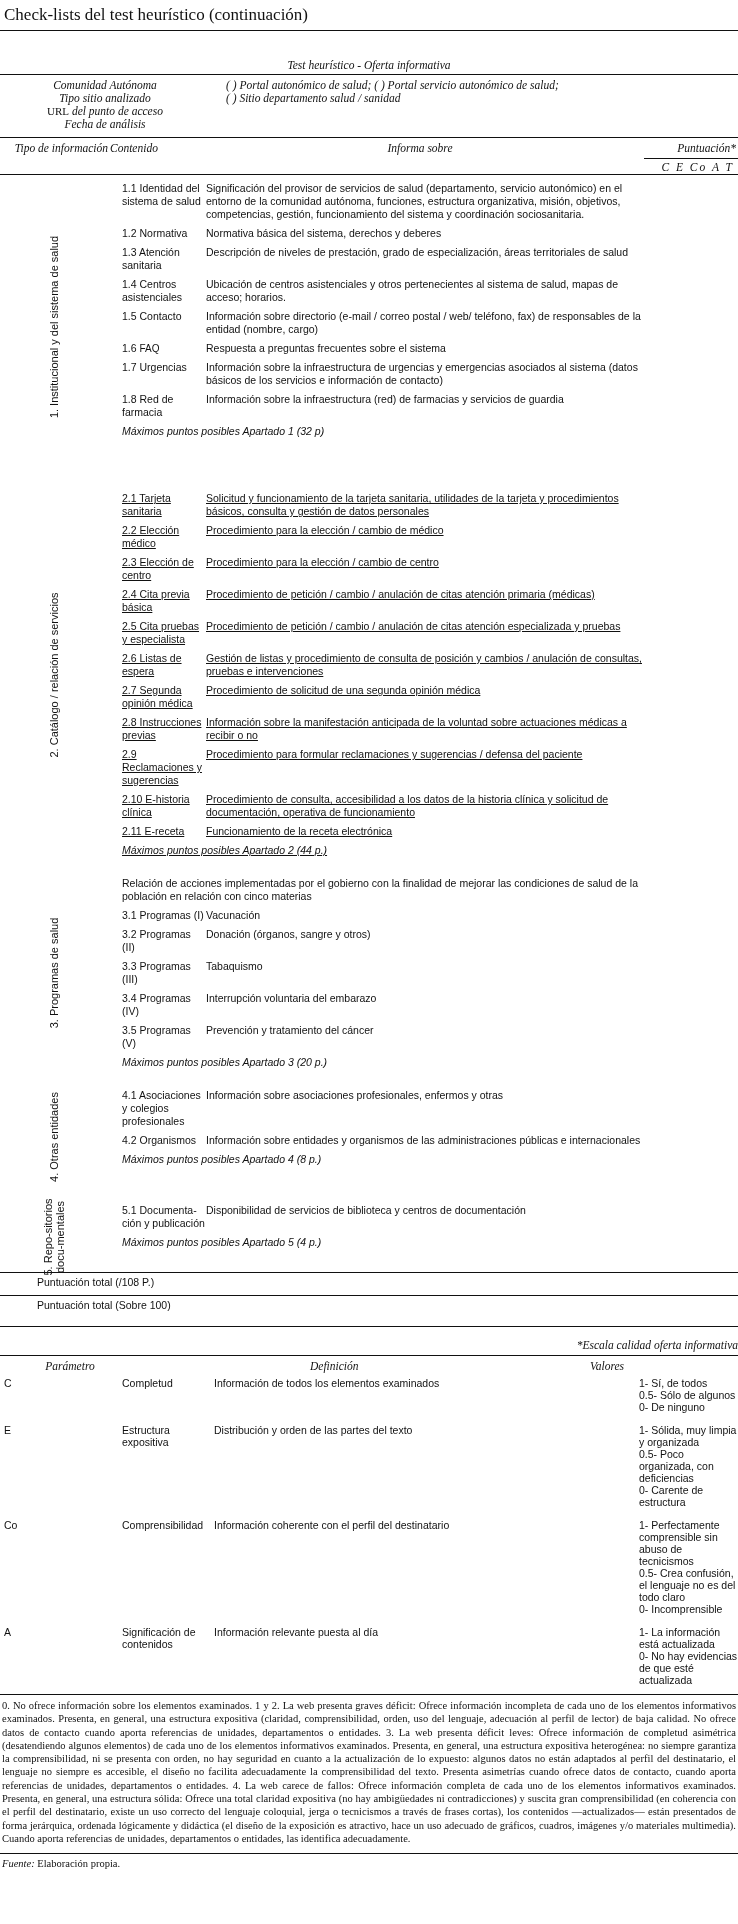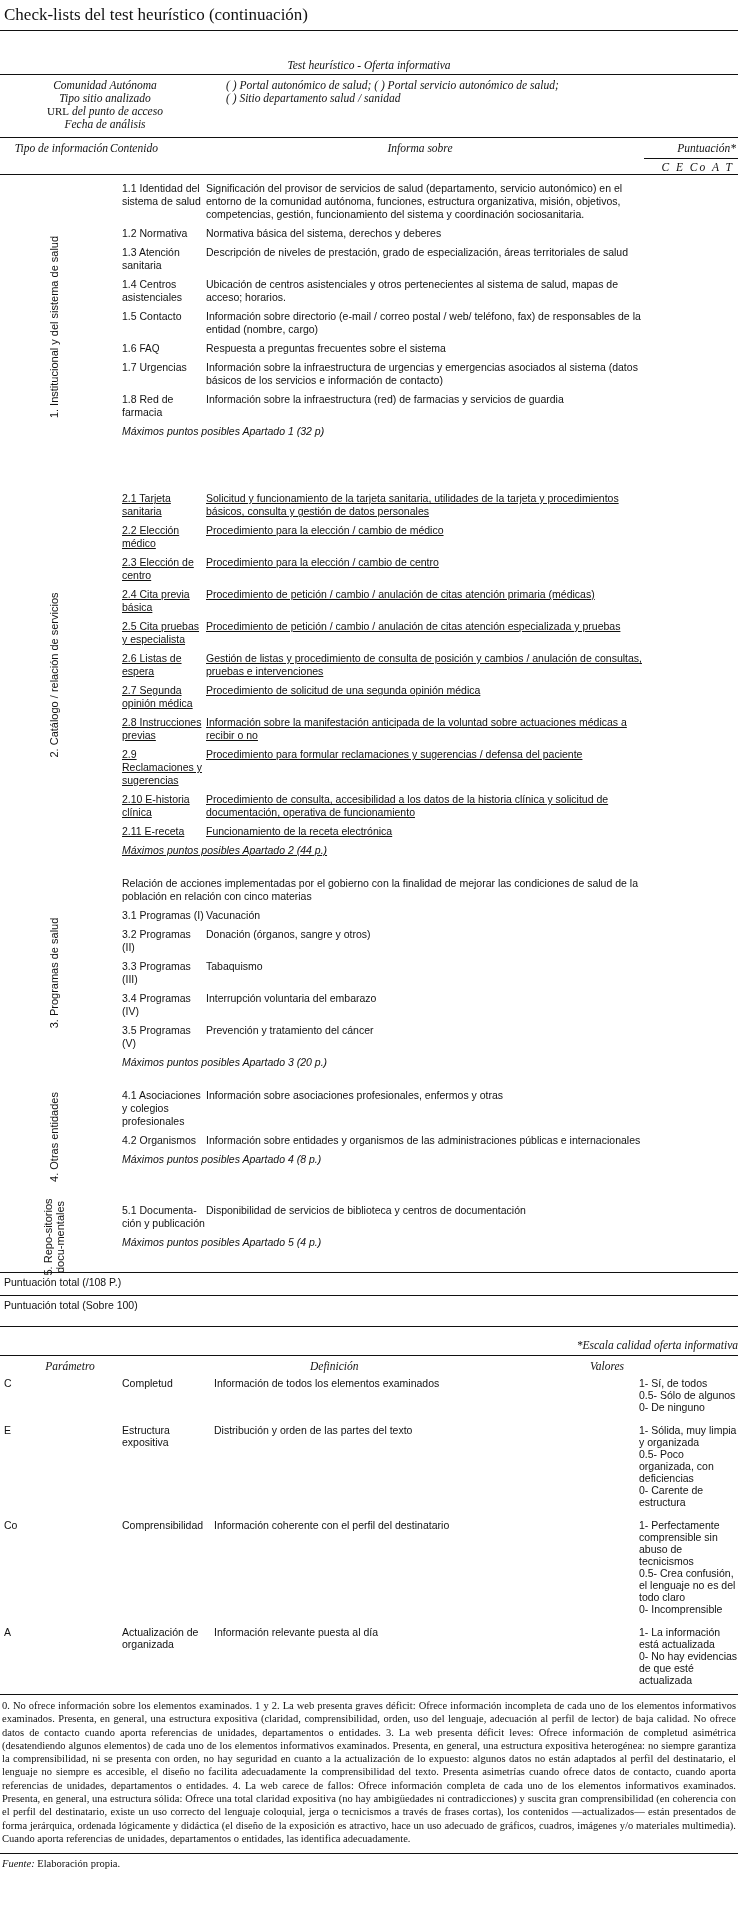--- a/index.html
+++ b/index.html
@@ -24,21 +24,21 @@
   .section { display: flex; font-size: 10.5px; line-height: 13px; }
   .vlabel { width: 108px; position: relative; }
   .vlabel span { position: absolute; left: 50%; top: 50%; transform: translate(-50%, -50%) rotate(-90deg); white-space: nowrap; font-size: 11px; text-align: center; line-height: 12px; }
   .rows { width: 630px; }
   .row { display: flex; padding: 3px 0; }
   .row .k { width: 98px; padding-left: 14px; flex: none; }
   .row .v { width: 440px; flex: none; }
   .intro { padding: 3px 96px 3px 14px; }
   .maxpts { font-style: italic; padding: 3px 0 3px 14px; }
   .faq { font-size: 10px; }
-  .total { font-size: 10.5px; padding: 3px 4px; height: 22px; }
+  .total { font-size: 10.5px; padding: 3px 20px; height: 22px; margin-left: 17px; }
   .scale-title { font-family: "Liberation Serif", serif; font-style: italic; font-size: 11.5px; text-align: right; padding: 12px 0 4px; }
   .scale-hdr { display: flex; font-family: "Liberation Serif", serif; font-style: italic; font-size: 11.5px; padding: 4px 0 2px; }
   .scale-hdr .p { width: 260px; text-align: center; padding-right: 120px; }
   .scale-hdr .d { width: 330px; text-align: left; padding-left: 50px; }
   .scale-hdr .val { width: 148px; text-align: left; padding-right: 14px; }
   .srow { display: flex; font-size: 10.5px; line-height: 12px; padding: 3px 0 8px; }
   .srow .code { width: 122px; padding-left: 4px; }
   .srow .name { width: 92px; }
   .srow .def { width: 425px; }
   .srow .vals { width: 99px; white-space: pre-line; }
@@ -262,21 +262,21 @@
       <div class="srow">
         <div class="code">Co</div>
         <div class="name">Comprensibilidad</div>
         <div class="def">Información coherente con el perfil del destinatario</div>
         <div class="vals">1- Perfectamente comprensible sin abuso de tecnicismos
 0.5- Crea confusión, el lenguaje no es del todo claro
 0- Incomprensible</div>
       </div>
       <div class="srow">
         <div class="code">A</div>
-        <div class="name">Actualización de organizada</div>
+        <div class="name">Significación de contenidos</div>
         <div class="def">Información relevante puesta al día</div>
         <div class="vals">1- La información está actualizada
 0- No hay evidencias de que esté actualizada</div>
       </div>
     </div>
   <div class="rule2"></div>
   <div class="notes">0. No ofrece información sobre los elementos examinados. 1 y 2. La web presenta graves déficit: Ofrece información incompleta de cada uno de los elementos informativos examinados. Presenta, en general, una estructura expositiva (claridad, comprensibilidad, orden, uso del lenguaje, adecuación al perfil de lector) de baja calidad. No ofrece datos de contacto cuando aporta referencias de unidades, departamentos o entidades. 3. La web presenta déficit leves: Ofrece información de completud asimétrica (desatendiendo algunos elementos) de cada uno de los elementos informativos examinados. Presenta, en general, una estructura expositiva heterogénea: no siempre garantiza la comprensibilidad, ni se presenta con orden, no hay seguridad en cuanto a la actualización de lo expuesto: algunos datos no están adaptados al perfil del destinatario, el lenguaje no siempre es accesible, el diseño no facilita adecuadamente la comprensibilidad del texto. Presenta asimetrías cuando ofrece datos de contacto, cuando aporta referencias de unidades, departamentos o entidades. 4. La web carece de fallos: Ofrece información completa de cada uno de los elementos informativos examinados. Presenta, en general, una estructura sólida: Ofrece una total claridad expositiva (no hay ambigüedades ni contradicciones) y suscita gran comprensibilidad (en coherencia con el perfil del destinatario, existe un uso correcto del lenguaje coloquial, jerga o tecnicismos a través de frases cortas), los contenidos —actualizados— están presentados de forma jerárquica, ordenada lógicamente y didáctica (el diseño de la exposición es atractivo, hace un uso adecuado de gráficos, cuadros, imágenes y/o materiales multimedia). Cuando aporta referencias de unidades, departamentos o entidades, las identifica adecuadamente.</div>
   <div class="rule2"></div>
   <div class="source"><span class="ital">Fuente:</span><span> Elaboración propia.</span></div>
 </div>

